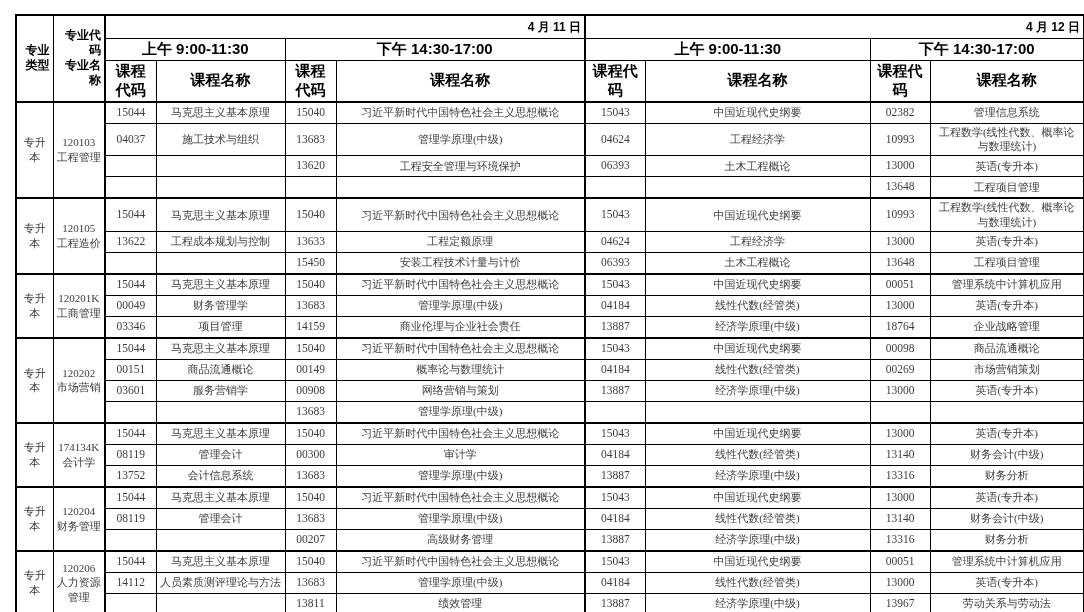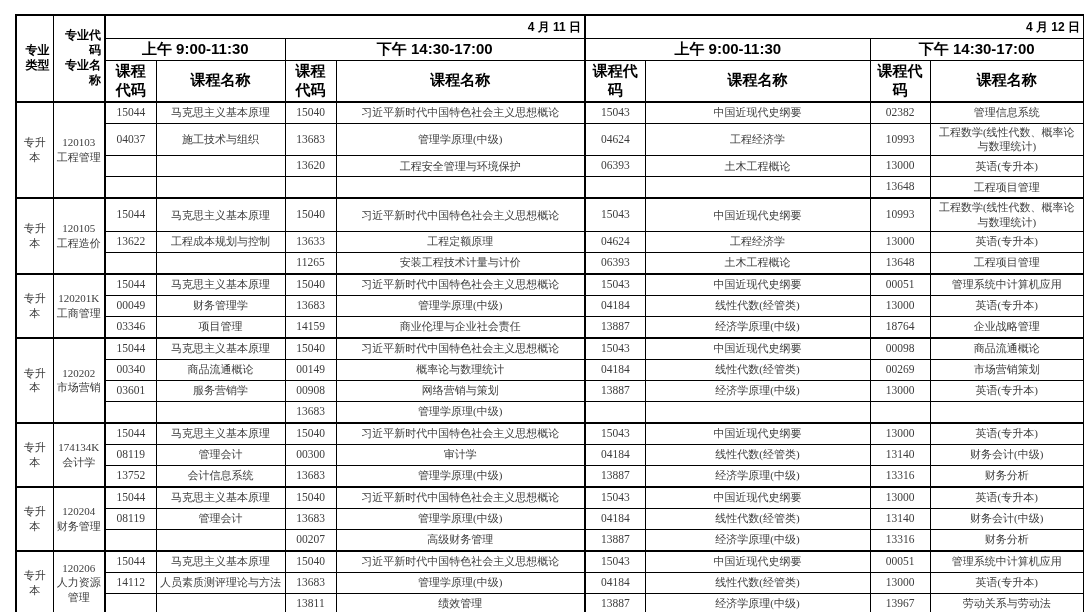--- a/index.html
+++ b/index.html
@@ -124,21 +124,21 @@
         <td class="c-code">13633</td>
         <td class="c-name">工程定额原理</td>
         <td class="c-code gl">04624</td>
         <td class="c-name">工程经济学</td>
         <td class="c-code">13000</td>
         <td class="c-name">英语(专升本)</td>
       </tr>
       <tr>
         <td class="c-code gl"></td>
         <td class="c-name"></td>
-        <td class="c-code">11265</td>
+        <td class="c-code">15450</td>
         <td class="c-name">安装工程技术计量与计价</td>
         <td class="c-code gl">06393</td>
         <td class="c-name">土木工程概论</td>
         <td class="c-code">13648</td>
         <td class="c-name">工程项目管理</td>
       </tr>
     </tbody>
     <tbody>
       <tr>
         <td class="c-type bt" rowspan="3">专升本</td>
@@ -182,21 +182,21 @@
         <td class="c-code gl bt">15044</td>
         <td class="c-name bt">马克思主义基本原理</td>
         <td class="c-code bt">15040</td>
         <td class="c-name bt">习近平新时代中国特色社会主义思想概论</td>
         <td class="c-code gl bt">15043</td>
         <td class="c-name bt">中国近现代史纲要</td>
         <td class="c-code bt">00098</td>
         <td class="c-name bt">商品流通概论</td>
       </tr>
       <tr>
-        <td class="c-code gl">00340</td>
+        <td class="c-code gl">00151</td>
         <td class="c-name">商品流通概论</td>
         <td class="c-code">00149</td>
         <td class="c-name">概率论与数理统计</td>
         <td class="c-code gl">04184</td>
         <td class="c-name">线性代数(经管类)</td>
         <td class="c-code">00269</td>
         <td class="c-name">市场营销策划</td>
       </tr>
       <tr>
         <td class="c-code gl">03601</td>

